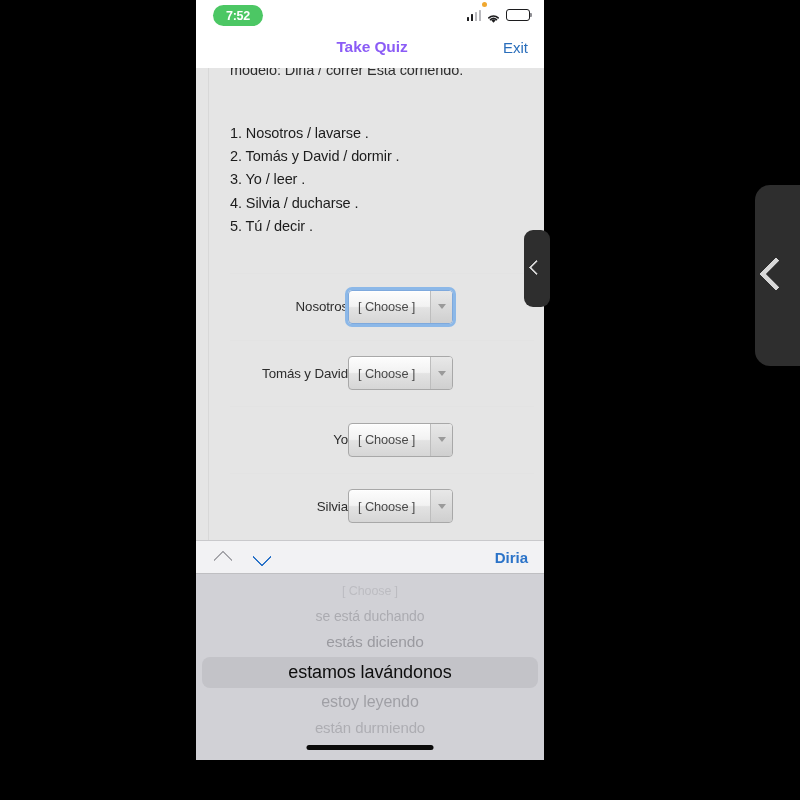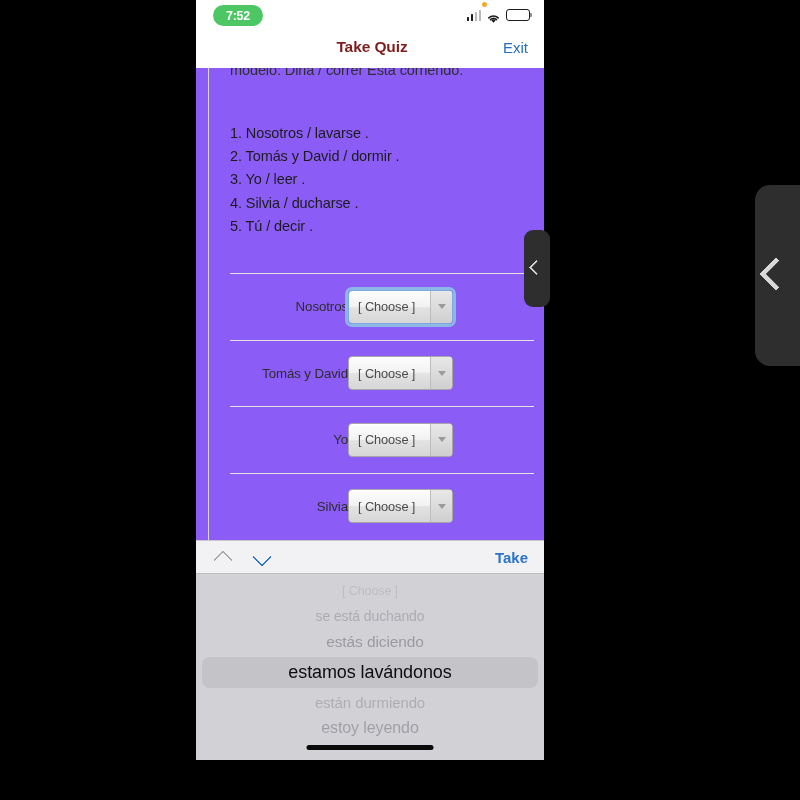--- a/index.html
+++ b/index.html
@@ -78,35 +78,35 @@
     position: relative;
     height: 32px;
     background: #ffffff;
   }
   .nav-title {
     position: absolute;
     left: 4px; right: 0; top: 2px;
     text-align: center;
     font-size: 15.5px;
     font-weight: bold;
-    color: #7f1d1d;
+    color: #8b5cf6;
     letter-spacing: -0.1px;
   }
   .nav-exit {
     position: absolute;
     right: 16px; top: 3px;
     font-size: 15px;
     color: #2a6ebb;
   }
 
   
   .content {
     position: relative;
     height: 472px;
-    background: #8b5cf6;
+    background: #e5e5e5;
     overflow: hidden;
   }
   .content-inner {
     position: absolute;
     left: 12px; top: 0; right: 0; bottom: 0;
     border-left: 1px solid #d8d8d8;
     padding-left: 21px;
   }
   .modelo-line {
     position: absolute;
@@ -376,31 +376,31 @@
             </div>
           </div>
 
         </div>
       </div>
     </div>
 
     <div class="picker-toolbar">
       <span class="chev chev-up"></span>
       <span class="chev chev-dn"></span>
-      <span class="picker-done">Take</span>
+      <span class="picker-done">Diria</span>
     </div>
 
     <div class="picker">
       <div class="wheel">
         <div class="wheel-item f0">[ Choose ]</div>
         <div class="wheel-item f1">se está duchando</div>
         <div class="wheel-item f2">estás diciendo</div>
         <div class="wheel-item sel">estamos lavándonos</div>
+        <div class="wheel-item f4">estoy leyendo</div>
         <div class="wheel-item f5">están durmiendo</div>
-        <div class="wheel-item f4">estoy leyendo</div>
       </div>
       <div class="home-ind"></div>
     </div>
 
   </div>
 
   <div class="edge-tab small">
     <span class="back-chev"></span>
   </div>
   <div class="edge-tab large">

